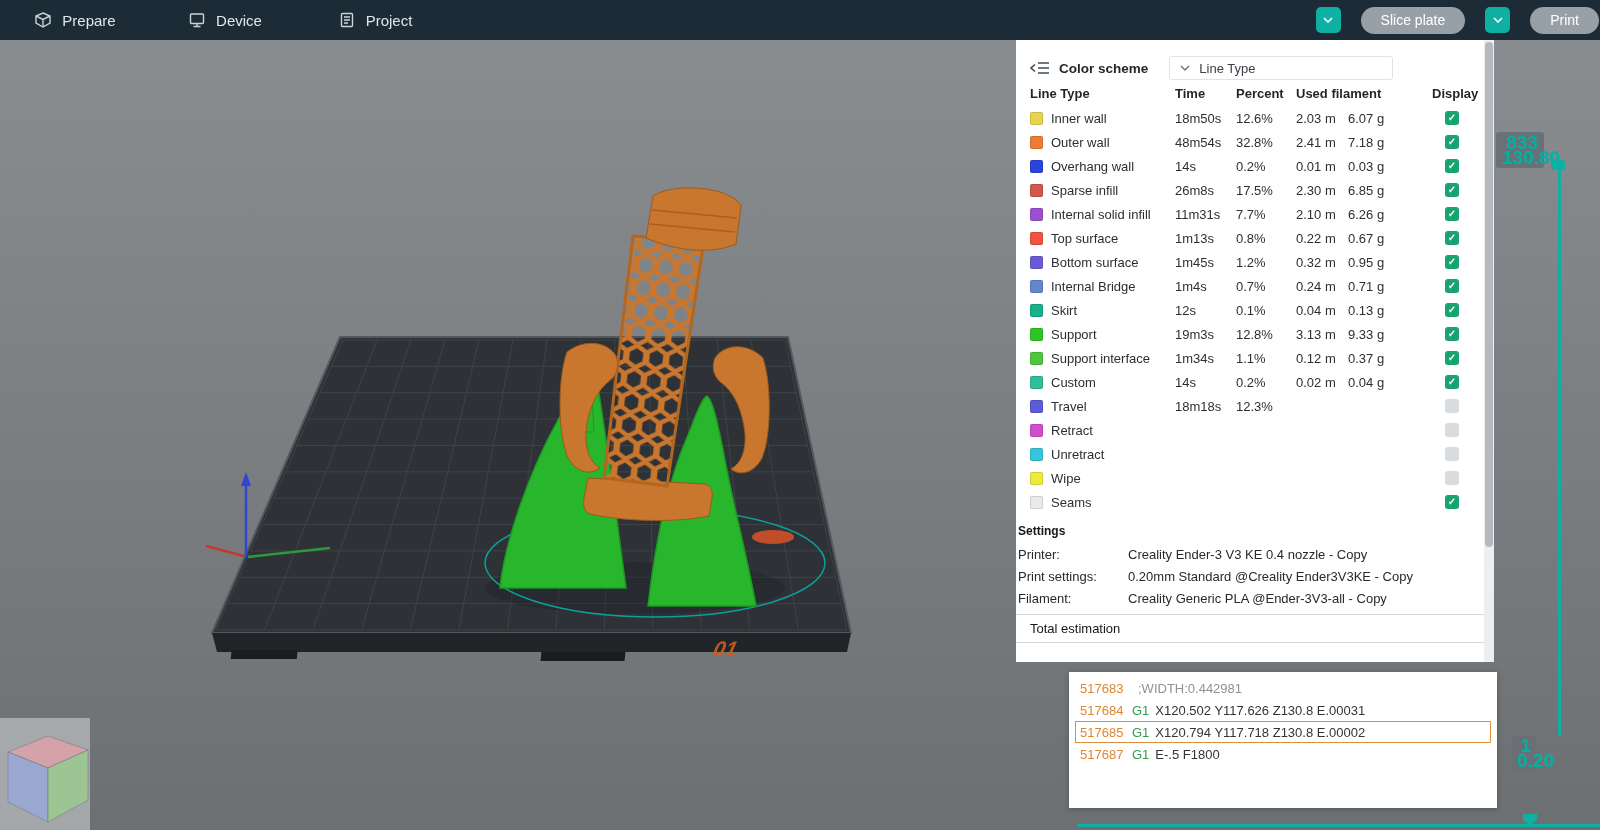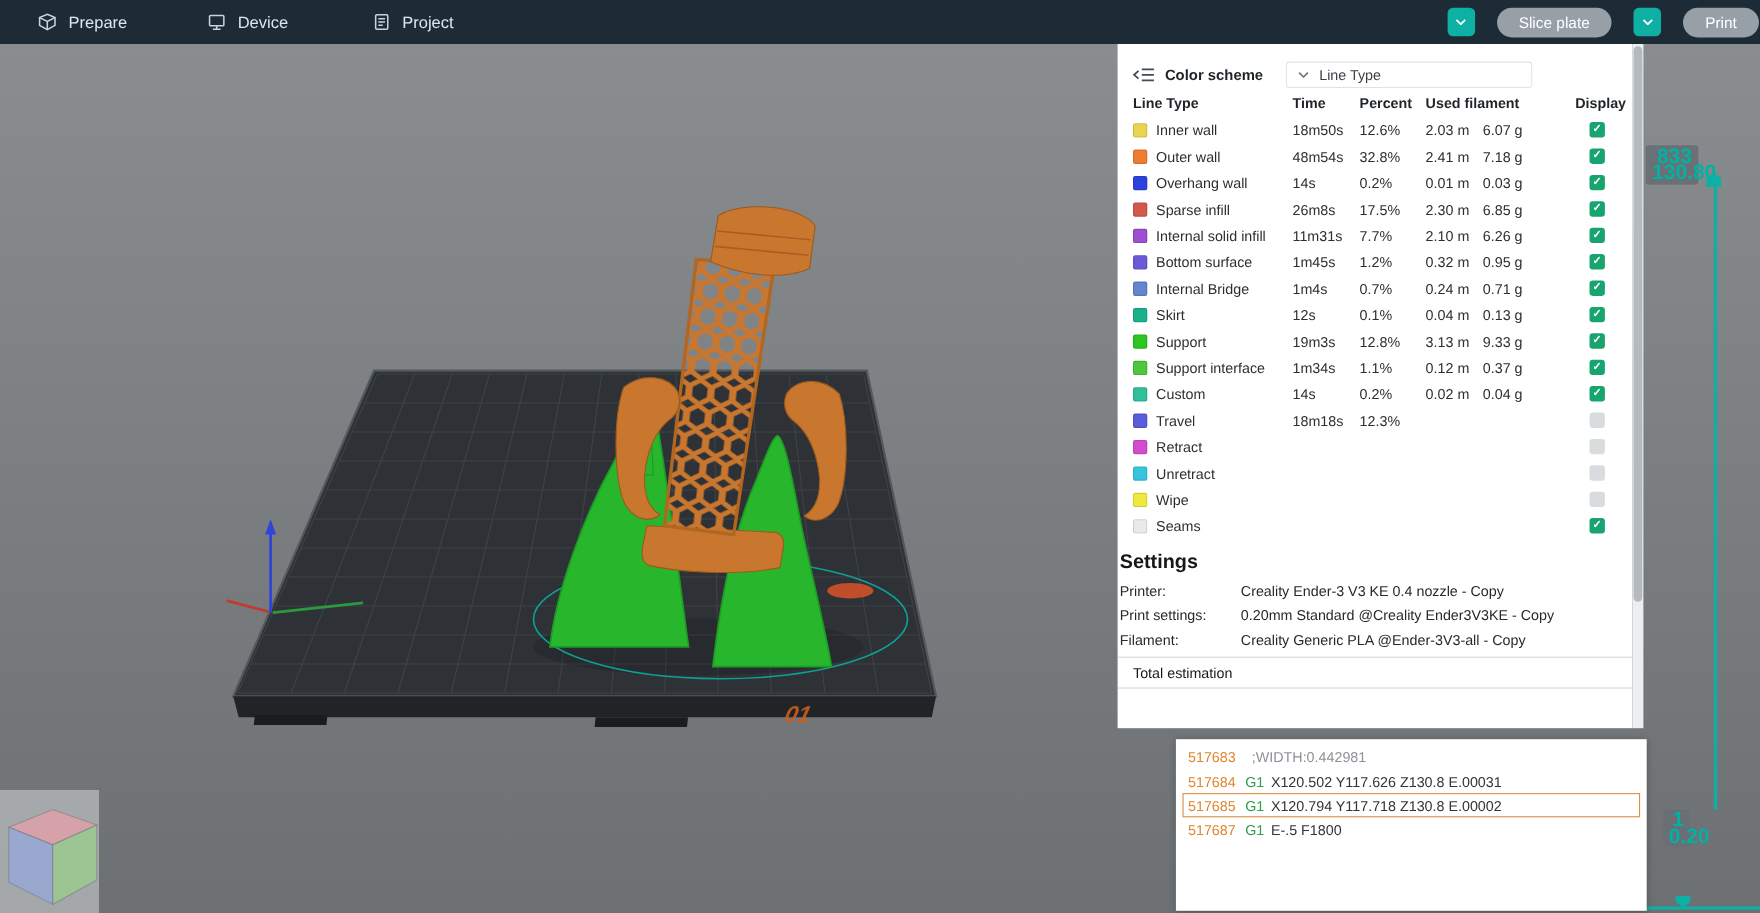--- a/index.html
+++ b/index.html
@@ -38,37 +38,37 @@
   .thead{height:26px;font-weight:bold;color:#1f2428}
   .h-line{grid-column:1 / span 2}
   .h-fil{grid-column:5 / span 2}
   .h-sp{grid-column:7}
   .h-disp{grid-column:8;text-align:center}
   .trow{height:24px}
   .swatch{width:13px;height:13px;border-radius:2px;box-shadow:inset 0 0 0 1px rgba(0,0,0,.12)}
   .checkbox{width:14px;height:14px;border-radius:3px;background:#d9dcdf;justify-self:center;display:flex;align-items:center;justify-content:center;cursor:pointer}
   .checkbox.checked{background:var(--checkbox-checked)}
   .checkbox.checked::after{content:"\2713";color:#fff;font-size:10px;font-weight:bold;line-height:1}
-  .settings-title{font-weight:bold;font-size:18px;padding:10px 0 5px 2px;color:#15181b}
+  .settings-title{font-weight:bold;font-size:12px;padding:10px 0 5px 2px;color:#15181b}
   .settings-row{display:grid;grid-template-columns:110px 1fr;padding-left:2px;height:22px;align-items:center;color:#26292d}
   .total-block{margin-top:5px;border-top:1px solid #d6d6d6;border-bottom:1px solid #d6d6d6;padding:6px 0 6px 14px;font-weight:normal;color:#15181b}
   .total-row{display:grid;grid-template-columns:150px 64px 1fr;padding-left:14px;height:24px;align-items:center}
   
   .scrollbar{position:absolute;left:1484px;top:40px;width:10px;height:622px;background:#eceeef;z-index:21}
   .scroll-thumb{position:absolute;top:2px;left:1px;width:8px;height:505px;border-radius:4px;background:#b4bac0;cursor:pointer}
   
   .layer-badge{position:absolute;left:1496px;top:132px;width:48px;padding:3px 6px;background:rgba(104,111,116,.92);border-radius:3px;text-align:right;z-index:15}
   .badge-line{color:var(--slider-badge-text);font-weight:bold;font-size:19px;line-height:15px}
   .vslider-track{position:absolute;left:1558px;top:170px;width:3px;height:566px;background:var(--accent);z-index:14;cursor:pointer}
   .vslider-handle{position:absolute;left:1551px;top:157px;width:14px;height:13px;background:var(--accent);clip-path:polygon(50% 0,100% 38%,100% 100%,0 100%,0 38%);z-index:15;cursor:pointer}
   .step-badge{position:absolute;left:1512px;top:736px;width:24px;padding:2px 5px;background:rgba(104,111,116,.92);border-radius:3px;text-align:right;z-index:15}
   .hslider-track{position:absolute;left:1078px;top:824px;width:522px;height:3px;background:var(--accent);z-index:14;cursor:pointer}
   .hslider-handle{position:absolute;left:1523px;top:814px;width:14px;height:11px;background:var(--accent);clip-path:polygon(0 0,100% 0,100% 55%,50% 100%,0 55%);z-index:15;cursor:pointer}
   
-  .gcode{position:absolute;left:1069px;top:672px;width:428px;height:156px;background:#fff;z-index:18;box-shadow:0 1px 6px rgba(0,0,0,.25);padding:5px 6px}
+  .gcode{position:absolute;left:1069px;top:672px;width:428px;height:136px;background:#fff;z-index:18;box-shadow:0 1px 6px rgba(0,0,0,.25);padding:5px 6px}
   .gline{display:flex;height:22px;align-items:center;font-size:13px;border:1px solid transparent;white-space:nowrap;overflow:hidden;padding:0 4px;cursor:pointer}
   .gline.selected{border-color:#dd8f3e}
   .gnum{width:52px;color:var(--gcode-line-number);flex:none}
   .gcmd{color:var(--gcode-command);margin-right:6px}
   .gtext{color:#303539}
   .gline.comment .gtext{color:#8d9297}
   .icon-svg{display:block}
 </style>
 </head>
 <body>
@@ -262,20 +262,30 @@
         <span class="swatch" style="background: rgb(156, 80, 208);"></span>
         <span>Internal solid infill</span>
         <span>11m31s</span>
         <span>7.7%</span>
         <span>2.10 m</span>
         <span>6.26 g</span>
         <span></span>
         <span class="checkbox checked"></span>
       </div>
 
+      <div class="trow">
+        <span class="swatch" style="background: rgb(240, 84, 63);"></span>
+        <span>Top surface</span>
+        <span>1m13s</span>
+        <span>0.8%</span>
+        <span>0.22 m</span>
+        <span>0.67 g</span>
+        <span></span>
+        <span class="checkbox checked"></span>
+      </div>
 
       <div class="trow">
         <span class="swatch" style="background: rgb(106, 90, 216);"></span>
         <span>Bottom surface</span>
         <span>1m45s</span>
         <span>1.2%</span>
         <span>0.32 m</span>
         <span>0.95 g</span>
         <span></span>
         <span class="checkbox checked"></span>

